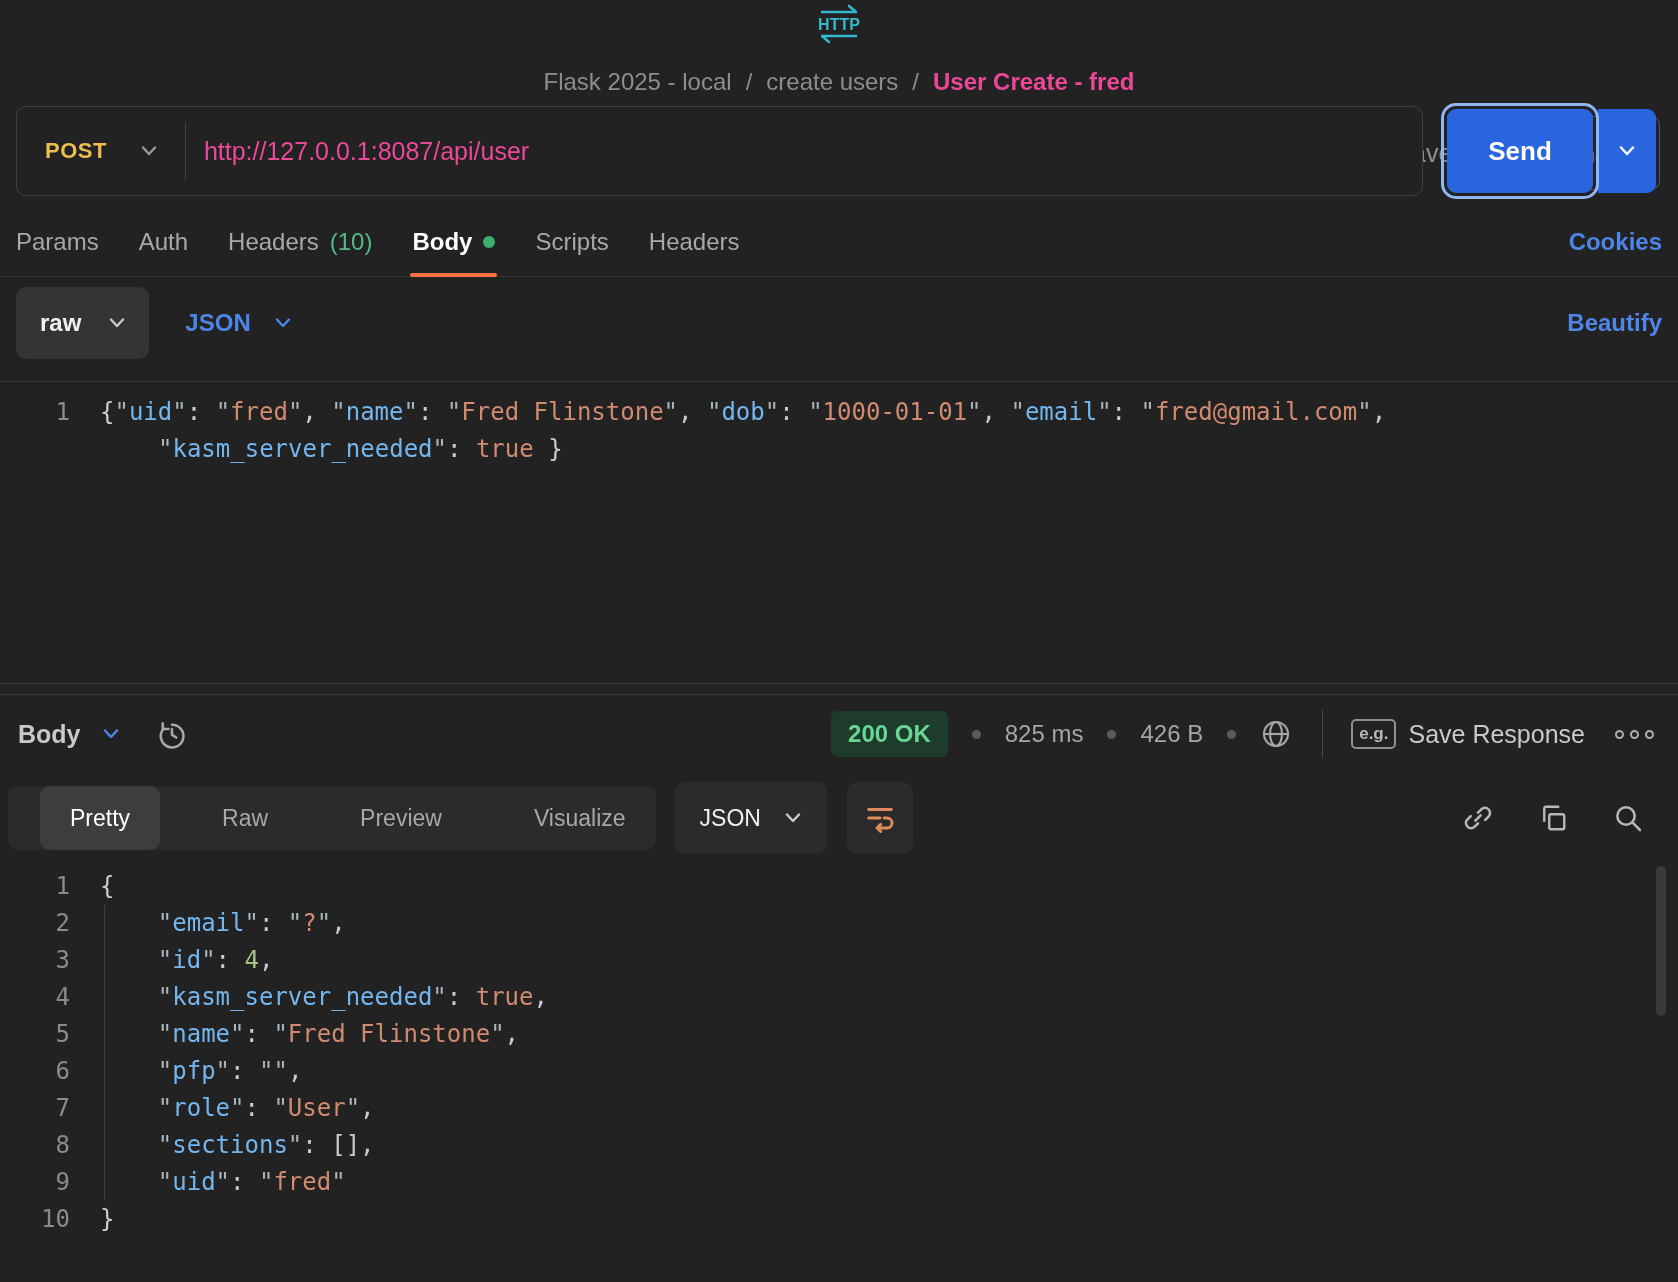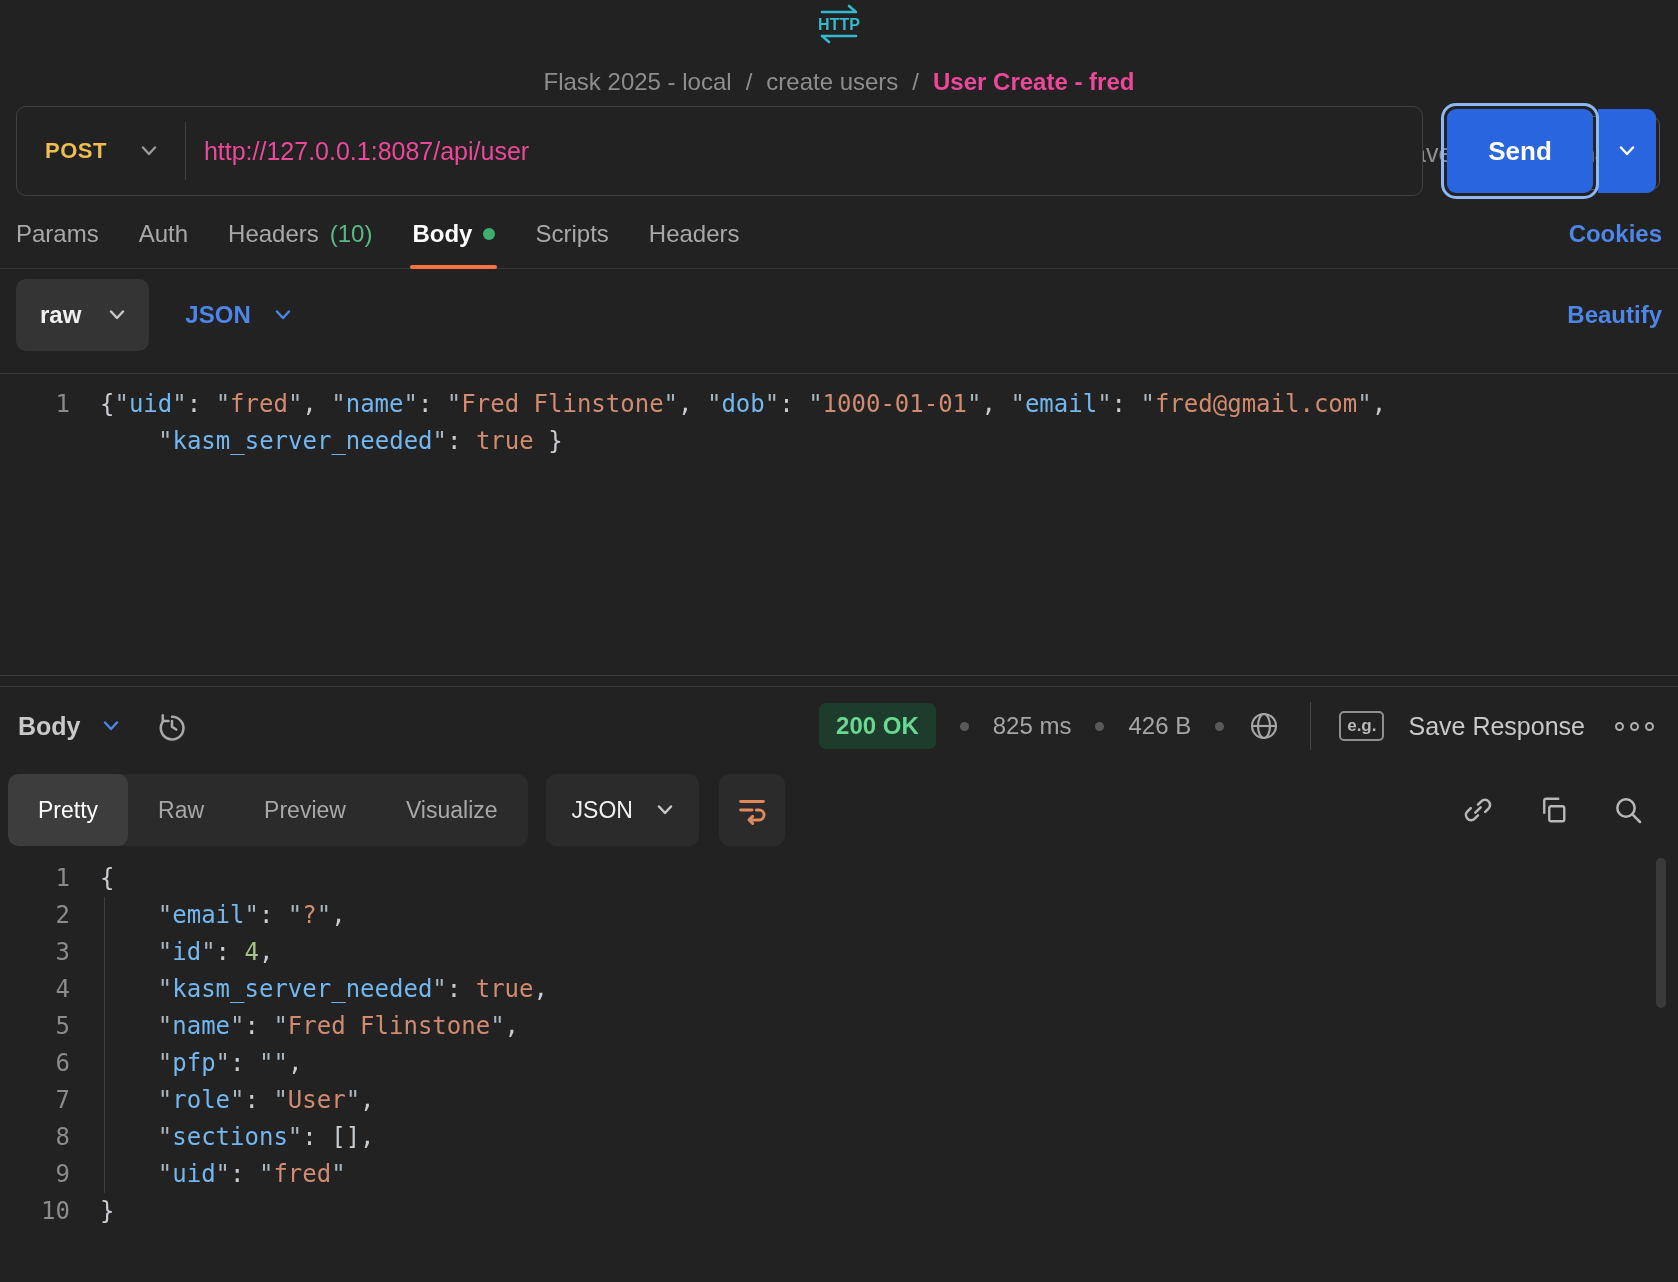--- a/index.html
+++ b/index.html
@@ -30,21 +30,21 @@
   .method-b { display: flex; align-items: center; gap: 34px; padding: 0 28px; background: none; border: 0; cursor: pointer; }
   .method-b .m { color: #edbe4f; font-weight: 700; font-size: 22px; font-family: inherit; letter-spacing: 0.5px; }
   .method-b .chev { color: #9a9a9a; }
   .url-sep { width: 1px; height: 58px; background: #404040; }
   .url-in { flex: 1; background: transparent; border: 0; outline: none; color: #ec4899; font-size: 25px; font-family: inherit; padding: 0 16px 0 18px; }
   .send-wrap { display: flex; align-items: center; padding: 0 6px; }
   .send-b { width: 146px; height: 84px; background: #2a65e0; border: 0; border-radius: 9px; color: #ffffff; font-size: 26px; font-weight: 700; font-family: inherit; cursor: pointer; outline: 3px solid #8fb7f2; outline-offset: 3px; position: relative; z-index: 2; }
   .send-caret { width: 58px; height: 84px; background: #2a65e0; border: 0; border-radius: 0 9px 9px 0; color: #ffffff; cursor: pointer; margin-left: 5px; display: flex; align-items: center; justify-content: center; }
 
   
-  .req-tabs { margin-top: 24px; padding: 0 16px; display: flex; align-items: flex-end; gap: 40px; border-bottom: 1px solid #363636; }
+  .req-tabs { margin-top: 32px; padding: 0 16px; display: flex; align-items: flex-end; gap: 40px; border-bottom: 1px solid #363636; }
   .tab { display: flex; align-items: center; gap: 11px; padding-bottom: 20px; position: relative; color: #a8a8a8; font-size: 24px; line-height: 28px; cursor: pointer; white-space: nowrap; }
   .tab.active { color: #ffffff; font-weight: 600; }
   .tab.active::after { content: ""; position: absolute; left: -2px; right: -2px; bottom: -1px; height: 4px; border-radius: 2px; background: #ff7142; }
   .tab-count { color: #57ba86; }
   .tab-dot { width: 12px; height: 12px; border-radius: 50%; background: #3cae6e; }
   .cookies { margin-left: auto; padding-bottom: 20px; color: #4d86e8; font-weight: 600; font-size: 24px; cursor: pointer; }
 
   
   .btype-row { margin-top: 10px; padding: 0 16px; height: 72px; display: flex; align-items: center; }
   .raw-pill { display: flex; align-items: center; gap: 28px; height: 72px; padding: 0 24px; background: #343434; border: 0; border-radius: 10px; color: #f0f0f0; font-size: 24px; font-weight: 600; font-family: inherit; cursor: pointer; }
@@ -72,29 +72,29 @@
   .resp-hdr { height: 78px; display: flex; align-items: center; padding: 0 18px; }
   .resp-body-sel { display: flex; align-items: center; gap: 22px; background: none; border: 0; color: #c9c9c9; font-size: 25px; font-weight: 600; font-family: inherit; cursor: pointer; }
   .resp-body-sel .chev { color: #4d86e8; }
   .hist-b { margin-left: 36px; background: none; border: 0; color: #a8a8a8; cursor: pointer; }
   .status-grp { margin-left: auto; display: flex; align-items: center; gap: 24px; }
   .status-badge { background: #1e3c2b; color: #68d794; font-size: 24px; font-weight: 600; padding: 9px 17px; border-radius: 7px; cursor: pointer; }
   .dot { width: 9px; height: 9px; border-radius: 50%; background: #5a5a5a; }
   .meta-txt { color: #a6a6a6; font-size: 24px; }
   .globe-ic { color: #a6a6a6; }
   .vdiv2 { width: 1px; height: 48px; background: #464646; margin: 0 28px 0 30px; }
-  .save-resp { display: flex; align-items: center; gap: 24px; background: none; border: 0; color: #c9c9c9; font-size: 25px; font-family: inherit; cursor: pointer; text-align: right; }
+  .save-resp { display: flex; align-items: center; gap: 12px; background: none; border: 0; color: #c9c9c9; font-size: 25px; font-family: inherit; cursor: pointer; text-align: right; }
   .eg-box { border: 2px solid #8f8f8f; border-radius: 5px; font-size: 17px; font-weight: 600; color: #b9b9b9; padding: 3px 6px; }
   .more-b { margin-left: 30px; margin-right: 6px; display: flex; gap: 6px; background: none; border: 0; cursor: pointer; }
   .more-b i { width: 9px; height: 9px; border: 2px solid #afafaf; border-radius: 50%; display: block; }
 
   
   .resp-tabs-row { margin-top: 9px; padding: 0 8px 0 8px; display: flex; align-items: center; }
   .segmented { display: flex; background: #2b2b2b; border-radius: 10px; overflow: hidden; }
-  .seg { height: 72px; padding: 0 30px; display: flex; align-items: center; color: #a8a8a8; font-size: 23px; background: none; border: 0; font-family: inherit; cursor: pointer; }
+  .seg { height: 64px; padding: 0 30px; display: flex; align-items: center; color: #a8a8a8; font-size: 23px; background: none; border: 0; font-family: inherit; cursor: pointer; margin-left: 32px; }
   .seg.active { background: #3d3d3d; border-radius: 10px; color: #ffffff; }
   .json-pill { margin-left: 18px; display: flex; align-items: center; gap: 24px; height: 72px; padding: 0 26px; background: #2b2b2b; border: 0; border-radius: 10px; color: #f0f0f0; font-size: 23px; font-family: inherit; cursor: pointer; }
   .json-pill .chev { color: #c8c8c8; }
   .wrap-b { margin-left: 20px; width: 66px; height: 72px; background: #2b2b2b; border: 0; border-radius: 10px; display: flex; align-items: center; justify-content: center; cursor: pointer; color: #e0895c; }
   .right-ics { margin-left: auto; display: flex; align-items: center; gap: 44px; margin-right: 26px; color: #b8b8b8; }
   .right-ics span { cursor: pointer; display: block; }
 
   
   .resp-editor { margin-top: 8px; border-top: 0; height: 404px; padding: 6px 16px 0 0; }
   .indent-guide { position: absolute; left: 104px; top: 43px; width: 1px; height: 296px; background: #3e3e3e; }

